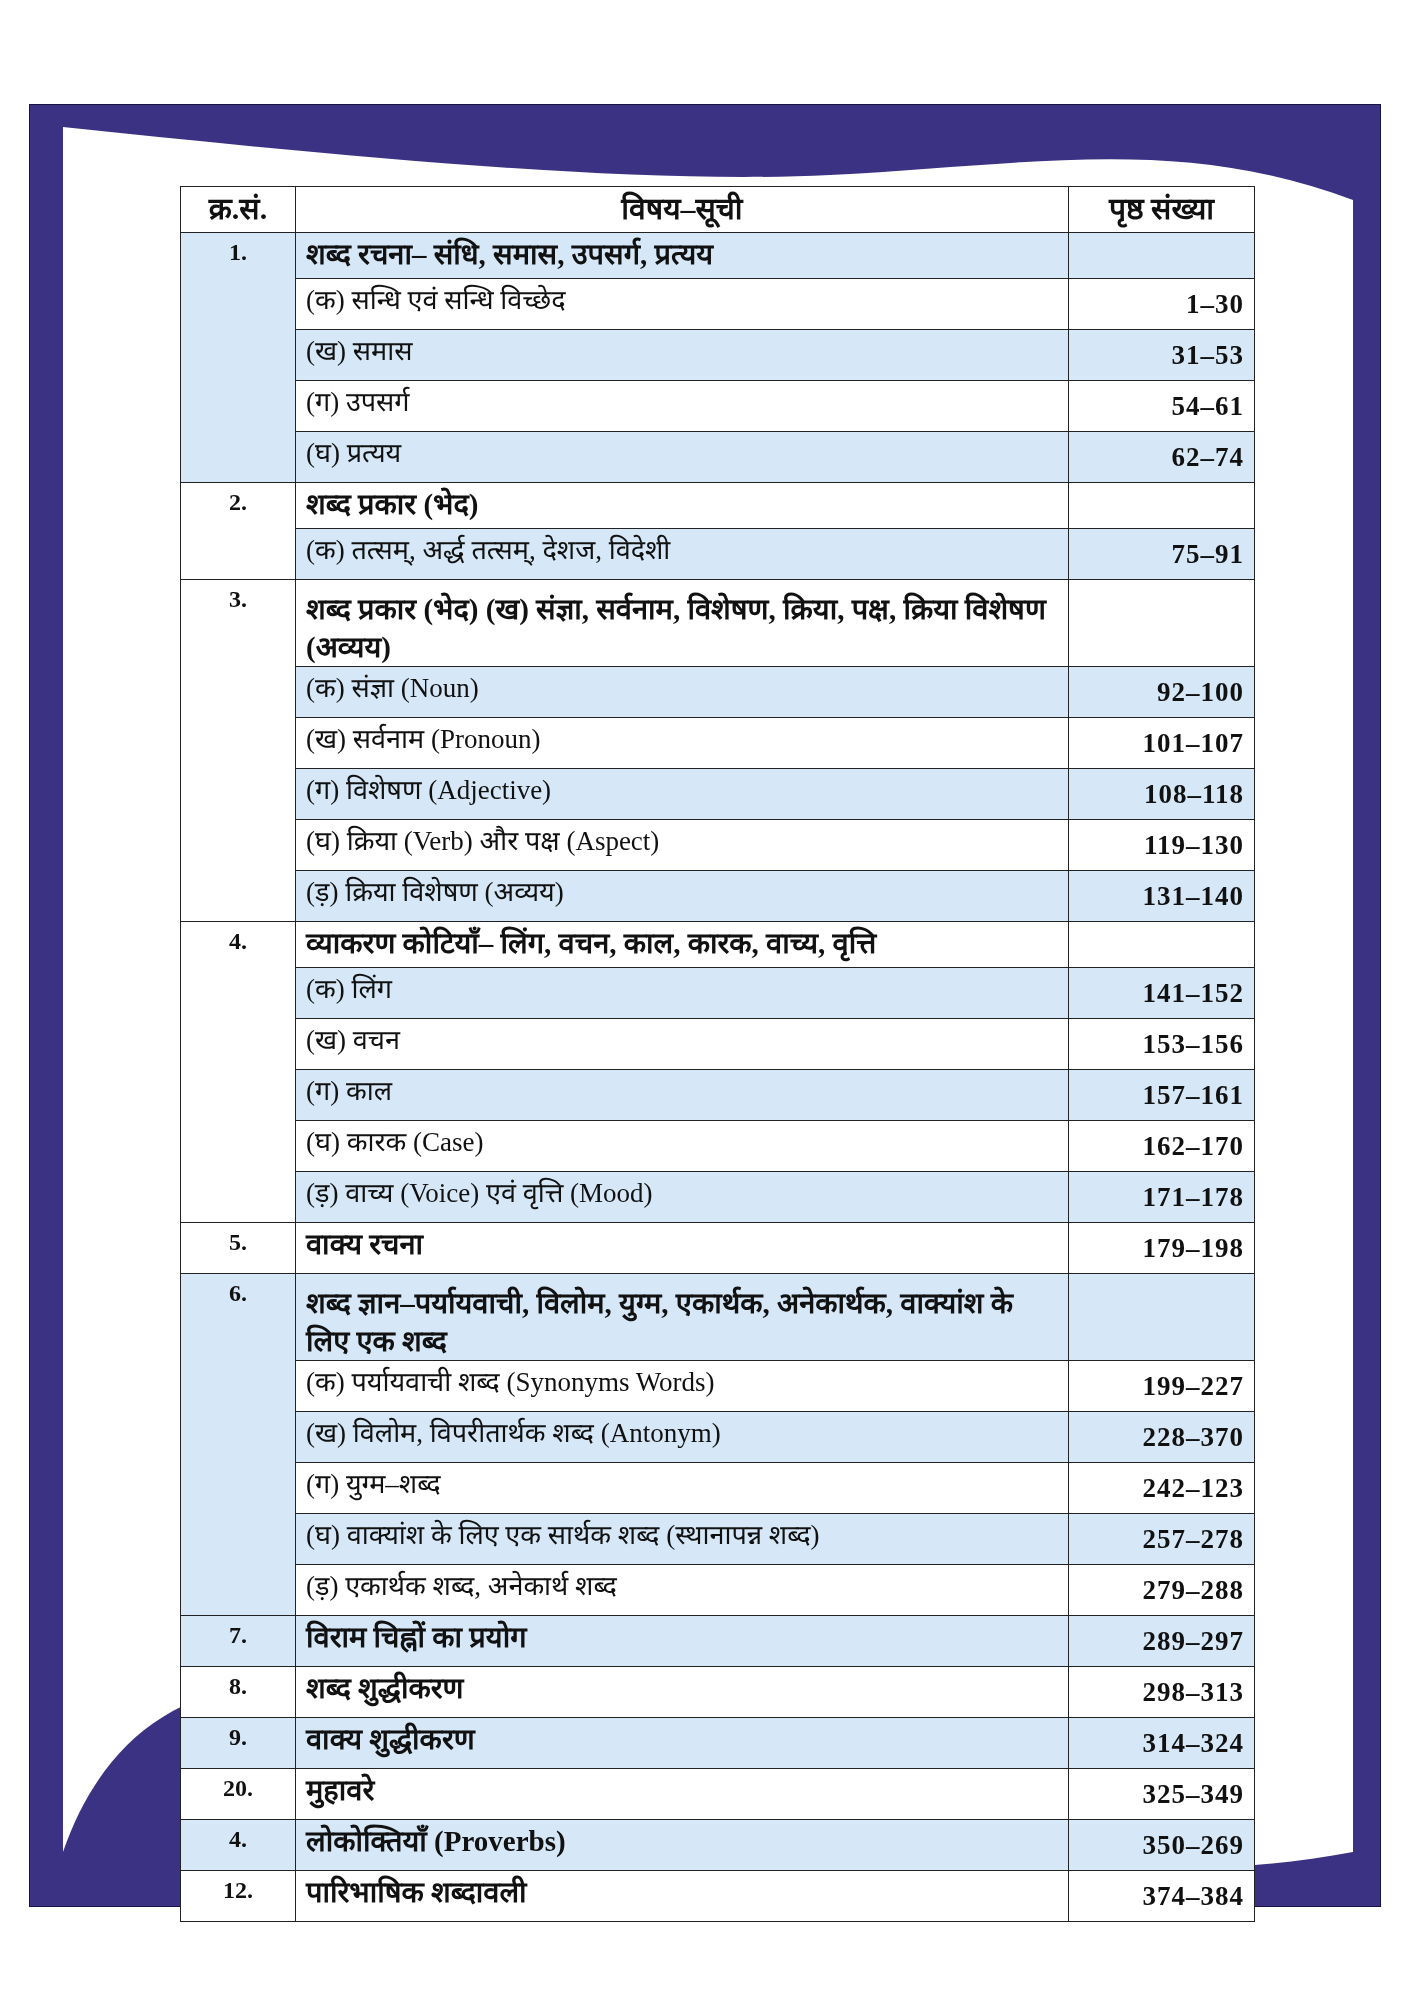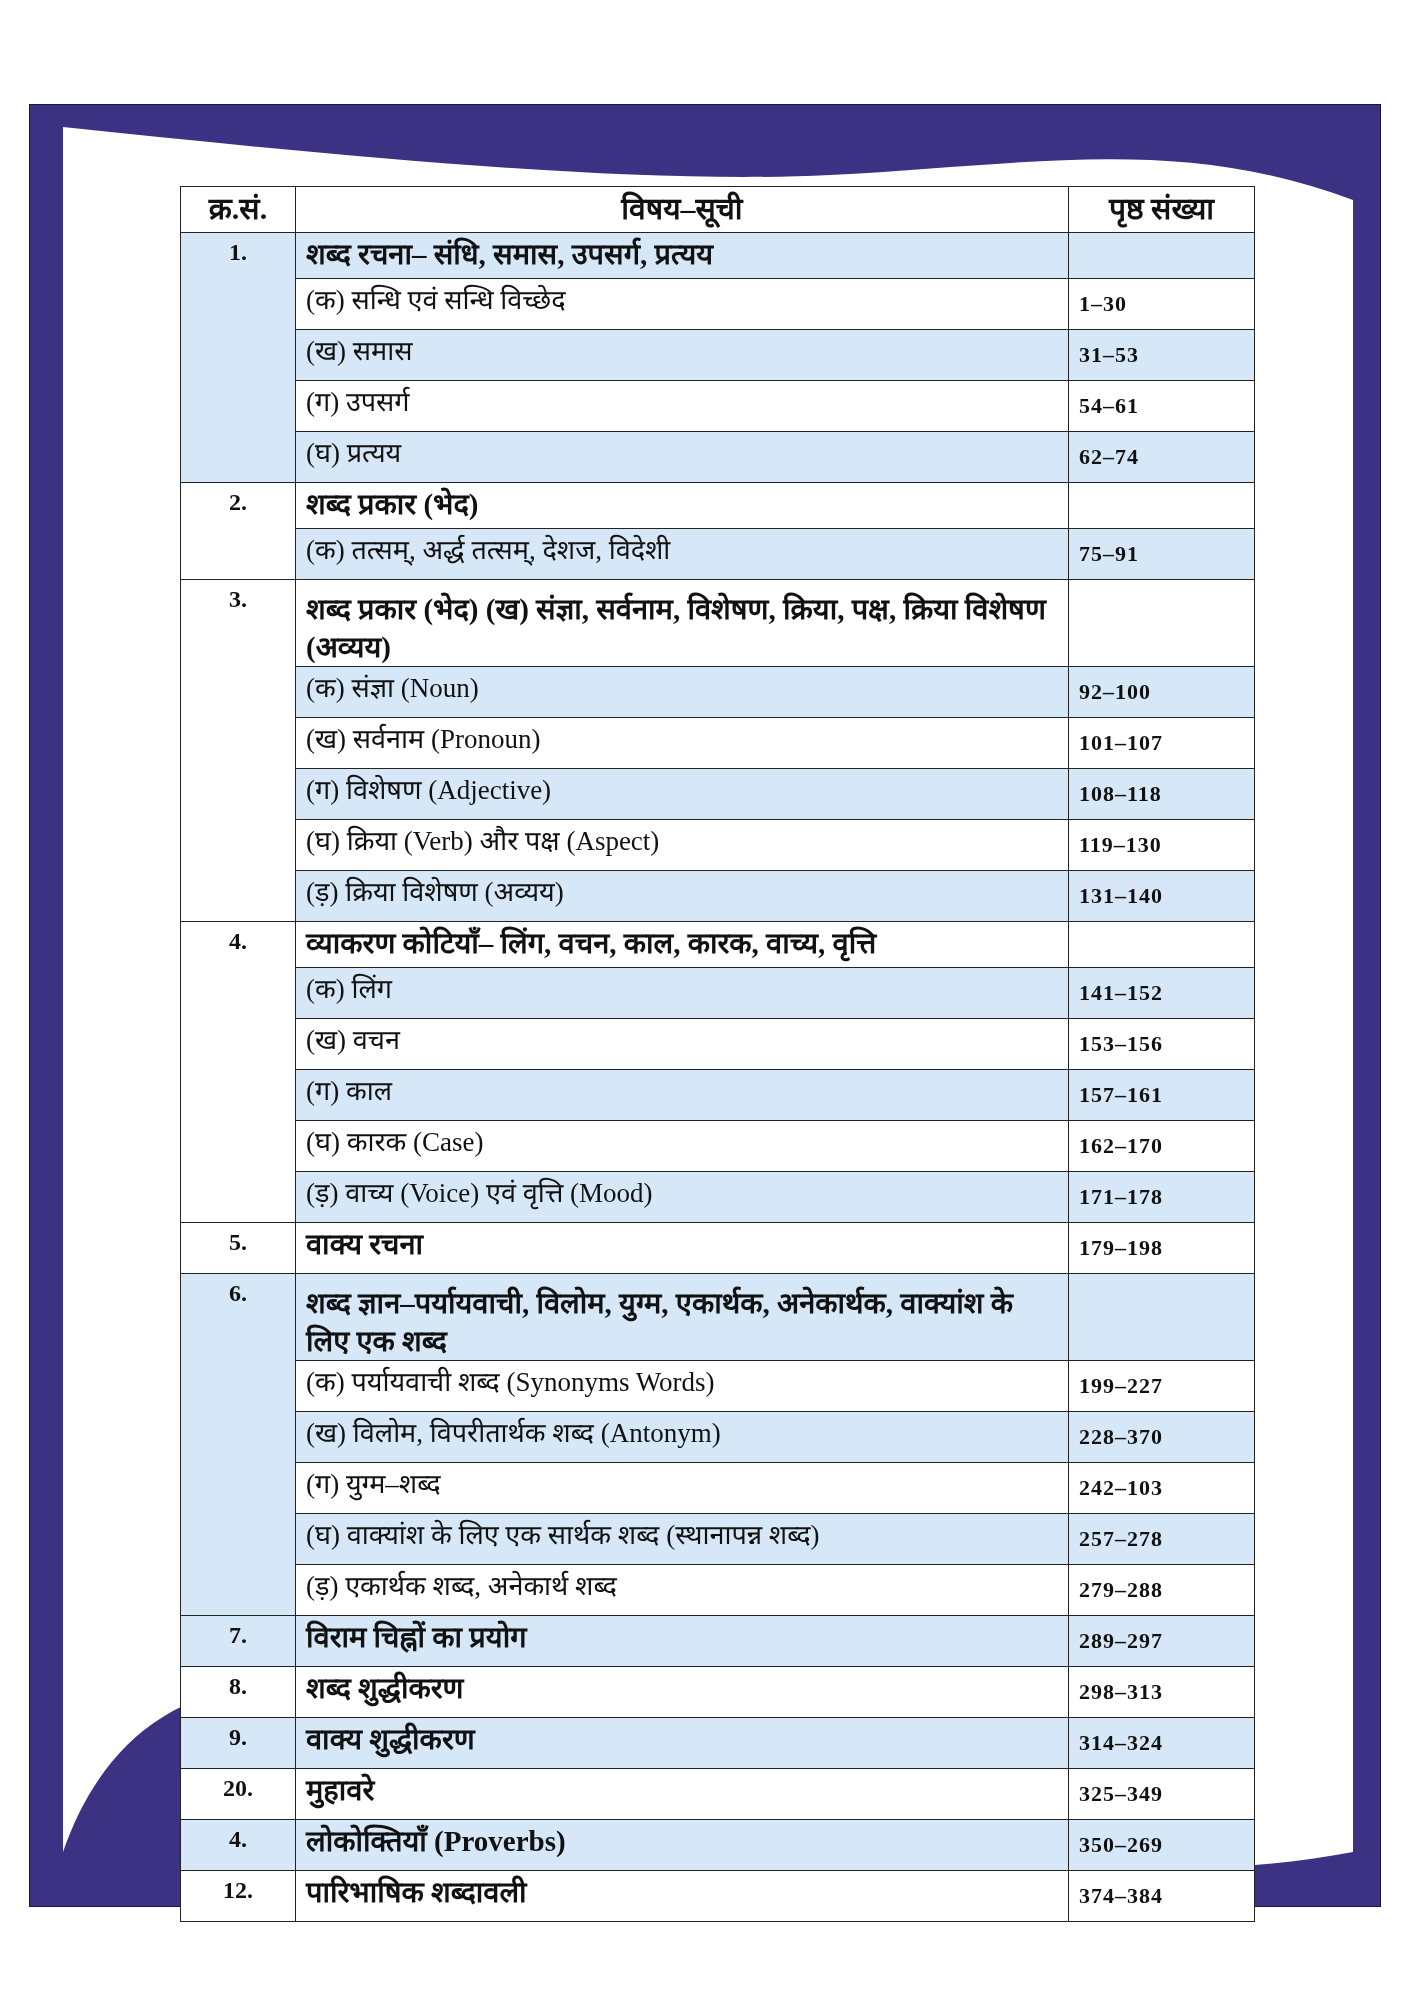--- a/index.html
+++ b/index.html
@@ -24,21 +24,21 @@
   .toc col.c1 { width: 115px; }
   .toc col.c2 { width: 773px; }
   .toc col.c3 { width: 186px; }
   .toc th { font-weight: bold; font-size: 30px; height: 46px; background: #fff; line-height: 44px; border-radius: 21px; }
   .toc th.num { text-align: center; }
   .toc td { height: 46px; font-size: 27px; line-height: 42px; }
   .toc td.tall { height: 82px; line-height: 38px; padding-top: 10px; }
   .toc td.sno { text-align: center; font-weight: bold; font-size: 24px; line-height: 38px; }
   .toc td.title { font-weight: bold; font-size: 29px; }
   .toc td.sub { font-weight: normal; font-size: 27px; margin-top: 20px; }
-  .toc td.pg { text-align: left; font-weight: bold; font-size: 22px; line-height: 50px; letter-spacing: 1px; }
+  .toc td.pg { text-align: right; font-weight: bold; font-size: 27px; line-height: 50px; letter-spacing: 1px; }
   .blue { background: #d6e8f7; }
   .white { background: #ffffff; }
 </style>
 </head>
 <body>
 
 <div class="frame">
   <svg width="1352" height="1803" viewBox="0 0 1352 1803">
 
     <path d="M 33 22
@@ -165,21 +165,21 @@
     <tr>
       <td class="sub white">(क) पर्यायवाची शब्द (Synonyms Words)</td>
       <td class="pg white">199–227</td>
     </tr>
     <tr>
       <td class="sub blue">(ख) विलोम, विपरीतार्थक शब्द (Antonym)</td>
       <td class="pg blue">228–370</td>
     </tr>
     <tr>
       <td class="sub white">(ग) युग्म–शब्द</td>
-      <td class="pg white">242–103</td>
+      <td class="pg white">242–123</td>
     </tr>
     <tr>
       <td class="sub blue">(घ) वाक्यांश के लिए एक सार्थक शब्द (स्थानापन्न शब्द)</td>
       <td class="pg blue">257–278</td>
     </tr>
     <tr>
       <td class="sub white">(ड़) एकार्थक शब्द, अनेकार्थ शब्द</td>
       <td class="pg white">279–288</td>
     </tr>
 

